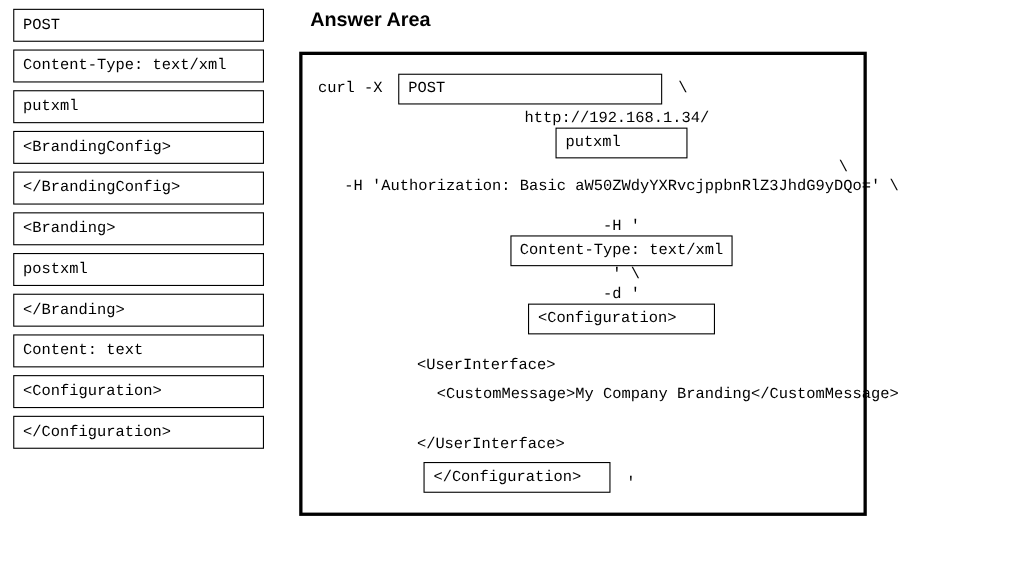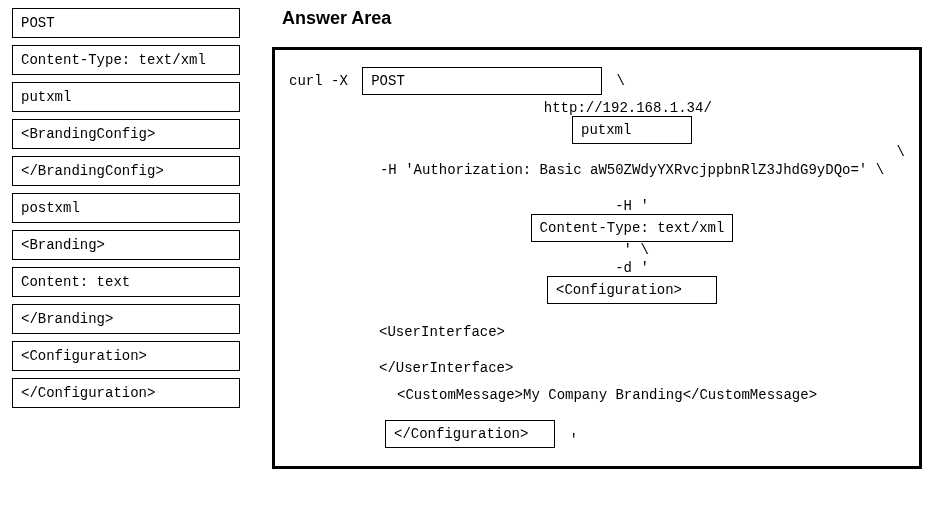--- a/index.html
+++ b/index.html
@@ -39,21 +39,21 @@
     .answer-title {
       font-family: Arial, sans-serif;
       font-weight: bold;
       font-size: 18px;
       margin-bottom: 18px;
       margin-left: 10px;
     }
     .answer-area {
       border: 3px solid #000;
       padding: 14px 14px 18px 14px;
-      width: 650px;
+      width: 516px;
     }
     .code-line {
       display: flex;
       align-items: center;
       min-height: 34px;
       white-space: nowrap;
     }
     .slot {
       border: 1px solid #000;
       padding: 5px 8px;
@@ -80,24 +80,24 @@
 </head>
 <body>
 
 <div class="container">
   <div class="left-col">
     <div class="option-box">POST</div>
     <div class="option-box">Content-Type: text/xml</div>
     <div class="option-box">putxml</div>
     <div class="option-box">&lt;BrandingConfig&gt;</div>
     <div class="option-box">&lt;/BrandingConfig&gt;</div>
+    <div class="option-box">&lt;Branding&gt;</div>
     <div class="option-box">postxml</div>
-    <div class="option-box">&lt;Branding&gt;</div>
+    <div class="option-box">&lt;/Branding&gt;</div>
     <div class="option-box">Content: text</div>
-    <div class="option-box">&lt;/Branding&gt;</div>
     <div class="option-box">&lt;Configuration&gt;</div>
     <div class="option-box">&lt;/Configuration&gt;</div>
   </div>
 
   <div class="right-col">
     <div class="answer-title">Answer Area</div>
     <div class="answer-area">
 
       <div class="code-line">
         <span class="txt">curl -X </span>
@@ -123,26 +123,26 @@
 
       <div class="code-line indent1 row-gap">
         <span class="txt">-d '</span>
         <span class="slot slot-cfg">&lt;Configuration&gt;</span>
       </div>
 
       <div class="code-line indent3 row-gap">
         <span class="txt">&lt;UserInterface&gt;</span>
       </div>
 
+      <div class="code-line indent4 row-gap">
+        <span class="txt">&lt;CustomMessage&gt;My Company Branding&lt;/CustomMessage&gt;</span>
+      </div>
+
       <div class="code-line indent3 row-gap">
         <span class="txt">&lt;/UserInterface&gt;</span>
-      </div>
-
-      <div class="code-line indent4 row-gap">
-        <span class="txt">&lt;CustomMessage&gt;My Company Branding&lt;/CustomMessage&gt;</span>
       </div>
 
       <div class="code-line indent3 row-gap">
         <span class="slot slot-cfg">&lt;/Configuration&gt;</span>
         <span class="txt"> '</span>
       </div>
 
     </div>
   </div>
 </div>

